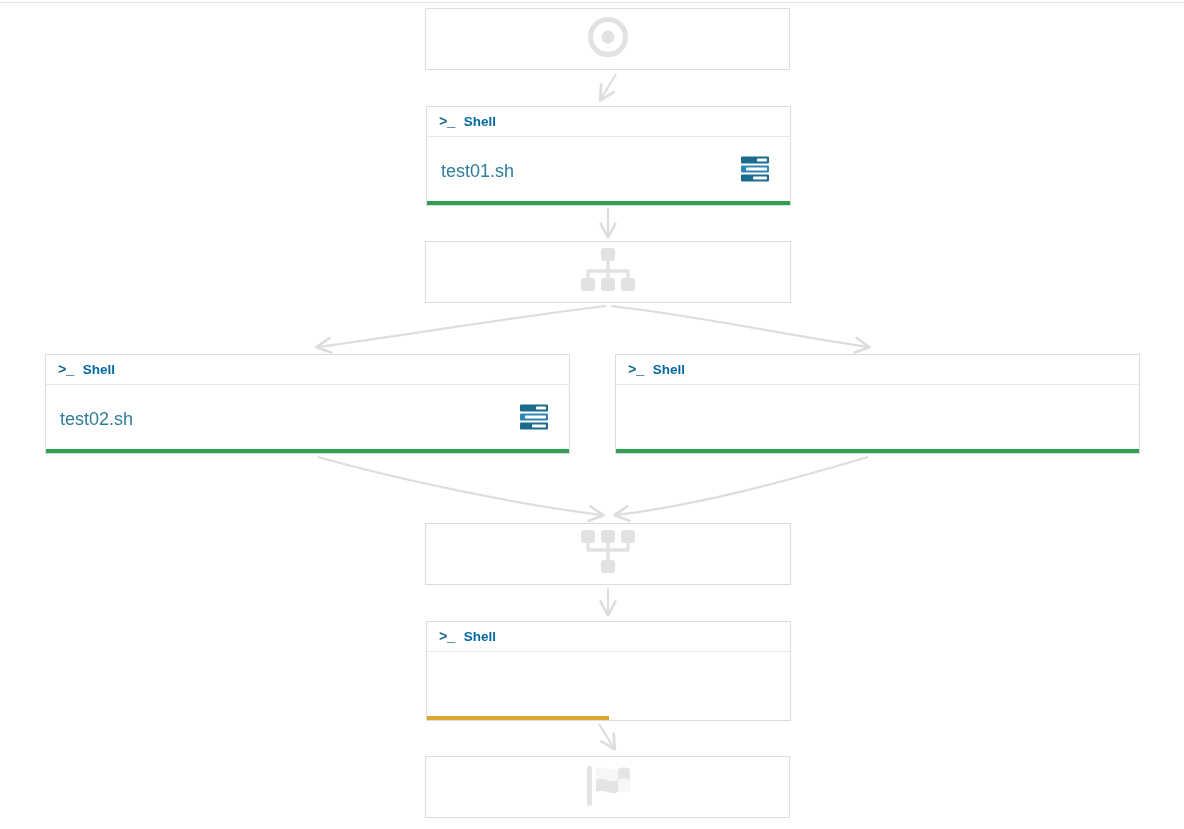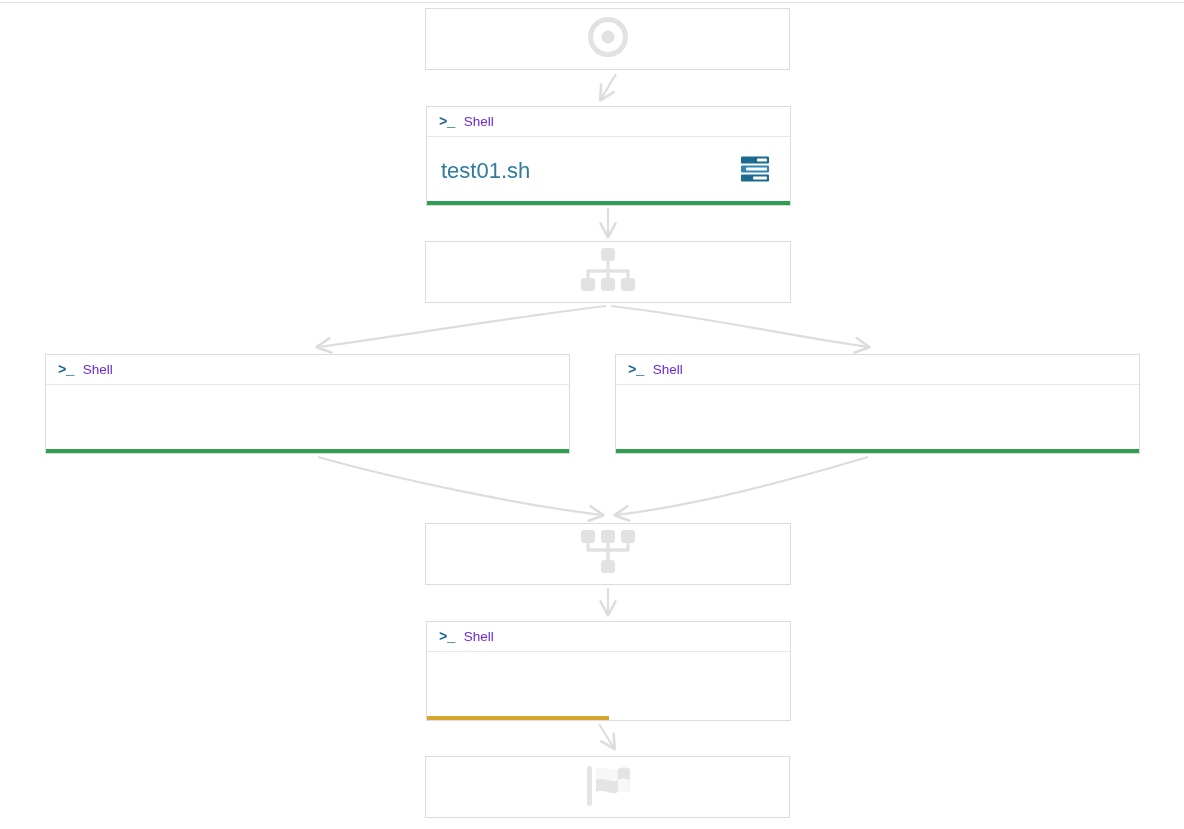--- a/index.html
+++ b/index.html
@@ -59,35 +59,35 @@
   }
   .prompt-icon {
     color: #16658c;
     font-size: 14px;
     font-weight: 700;
     letter-spacing: -0.5px;
     line-height: 1;
     font-family: "Liberation Mono", monospace;
   }
   .card-type {
-    color: #6d28d9;
+    color: #0369a1;
     font-size: 13.5px;
-    font-weight: 400;
+    font-weight: 700;
   }
   .card-body {
     flex: 1;
     display: flex;
     align-items: center;
     justify-content: space-between;
     padding: 0 20px 0 14px;
     box-sizing: border-box;
   }
   .card-title {
     color: #2f7d9b;
-    font-size: 22px;
+    font-size: 18px;
     font-weight: 400;
     white-space: nowrap;
   }
   .logs-icon { display:block; }
   .progress-track {
     position: absolute;
     left: 0; bottom: 0;
     height: 4px;
     width: 100%;
     background: transparent;
@@ -185,20 +185,33 @@
         <rect x="40" y="31" width="14" height="13" rx="3" fill="#e2e2e2"></rect>
       </svg>
     </span>
   </div>
 
   <div class="task-card" style="left:45px; top:354px; width:525px; height:100px;">
     <div class="card-header">
       <span class="prompt-icon">&gt;_</span>
       <span class="card-type">Shell</span>
     </div>
+    <div class="card-body">
+      <span class="card-title">test02.sh</span>
+      <span class="logs-icon">
+        <svg width="30" height="28" viewBox="0 0 30 28">
+          <rect x="1" y="1.5" width="28" height="7" rx="1" fill="#1b6b8f"></rect>
+          <rect x="17" y="3.5" width="10" height="3" rx="0.8" fill="#ffffff"></rect>
+          <rect x="1" y="10.5" width="28" height="7" rx="1" fill="#2f86b4"></rect>
+          <rect x="6" y="12.5" width="21" height="3" rx="0.8" fill="#ffffff"></rect>
+          <rect x="1" y="19.5" width="28" height="7" rx="1" fill="#1b6b8f"></rect>
+          <rect x="13" y="21.5" width="14" height="3" rx="0.8" fill="#ffffff"></rect>
+        </svg>
+      </span>
+    </div>
     <div class="progress-track">
       <div class="progress-fill" style="width:100%; background:#2e9e51;"></div>
     </div>
   </div>
 
   <div class="task-card" style="left:615px; top:354px; width:525px; height:100px;">
     <div class="card-header">
       <span class="prompt-icon">&gt;_</span>
       <span class="card-type">Shell</span>
     </div>

